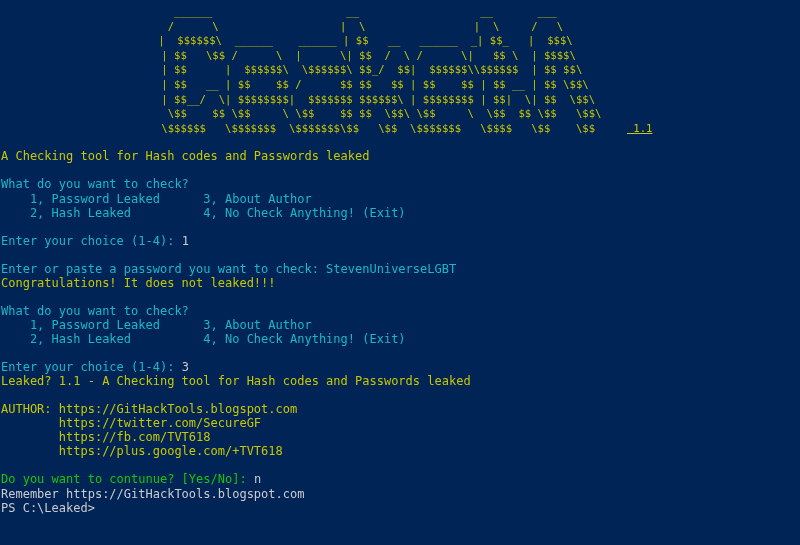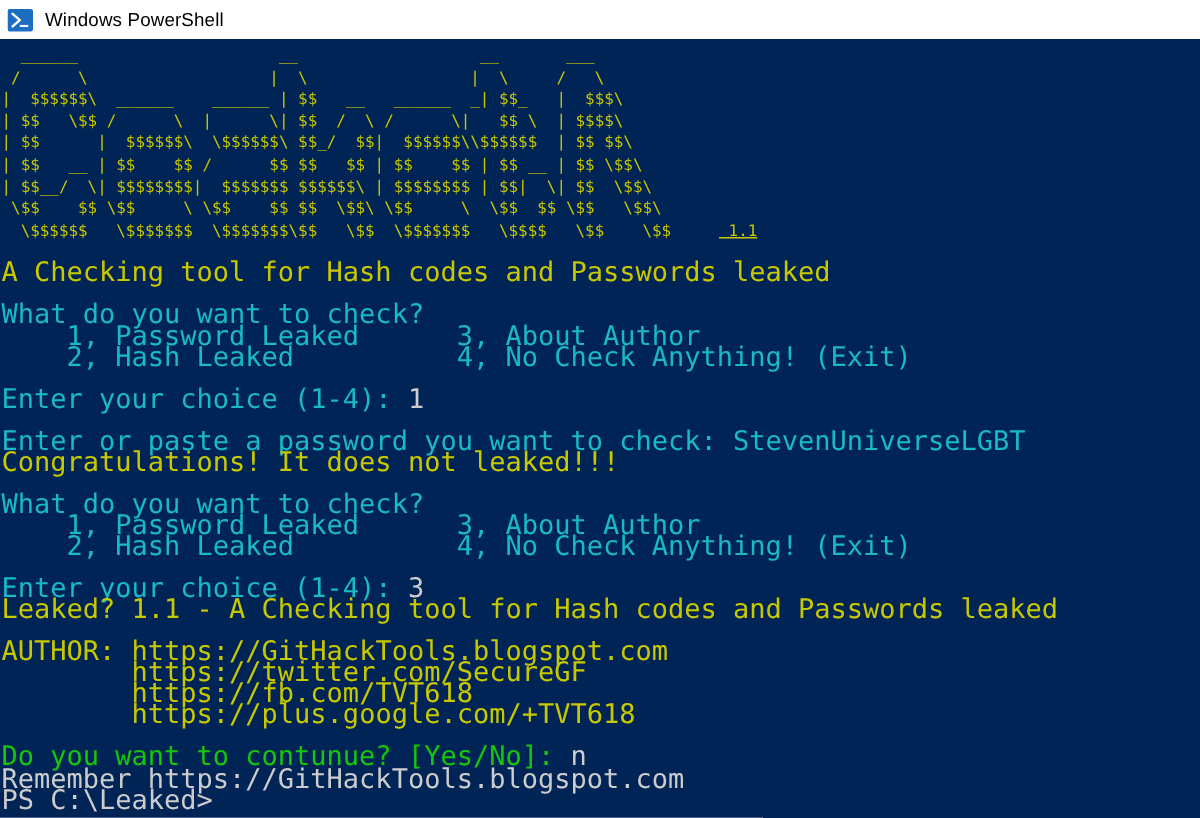--- a/index.html
+++ b/index.html
@@ -54,56 +54,47 @@
     background: #012456;
     position: relative;
     overflow: hidden;
     padding: 4px 0 0 1px;
     box-sizing: border-box;
   }
   pre.screen {
     margin: 0;
     padding: 0;
     font-family: "DejaVu Sans Mono", "Liberation Mono", monospace;
-    font-size: 18px;
+    font-size: 12px;
     line-height: 14.05px;
     letter-spacing: 0px;
     white-space: pre;
     color: #cccccc;
   }
   pre.banner {
     margin: 0;
     padding: 0;
     font-family: "DejaVu Sans Mono", "Liberation Mono", monospace;
     font-size: 10.6px;
     line-height: 14.6px;
     white-space: pre;
     color: #c7c700;
+    text-align: center;
   }
   .yellow  { color: #c8c800; }
   .cyan    { color: #19b9c6; }
   .green   { color: #16c60c; }
   .white   { color: #cccccc; }
   .blank   { display: block; height: 14.05px; }
 </style>
 </head>
 <body>
 
 <div class="window">
 
-  <div class="titlebar">
-    <span class="ps-icon">
-      <svg width="17" height="17" viewBox="0 0 17 17" xmlns="http://www.w3.org/2000/svg">
-        <rect x="0" y="1" width="17" height="15" rx="1.5" fill="#1b6ec2"></rect>
-        <path d="M3.4 4.2 L8.2 8.4 L3.4 12.6" fill="none" stroke="#ffffff" stroke-width="1.6" stroke-linecap="round" stroke-linejoin="round"></path>
-        <rect x="8.2" y="11.6" width="5.6" height="1.4" fill="#ffffff"></rect>
-      </svg>
-    </span>
-    <span class="title-text">Windows PowerShell</span>
-  </div>
 
   <div class="terminal">
 
     <pre class="banner">  ______                     __                   __       ___             
  /      \                   |  \                 |  \     /   \            
 |  $$$$$$\  ______    ______ | $$   __   ______  _| $$_   |  $$$\           
 | $$   \$$ /      \  |      \| $$  /  \ /      \|   $$ \  | $$$$\          
 | $$      |  $$$$$$\  \$$$$$$\ $$_/  $$|  $$$$$$\\$$$$$$  | $$ $$\         
 | $$   __ | $$    $$ /      $$ $$   $$ | $$    $$ | $$ __ | $$ \$$\        
 | $$__/  \| $$$$$$$$|  $$$$$$$ $$$$$$\ | $$$$$$$$ | $$|  \| $$  \$$\       

